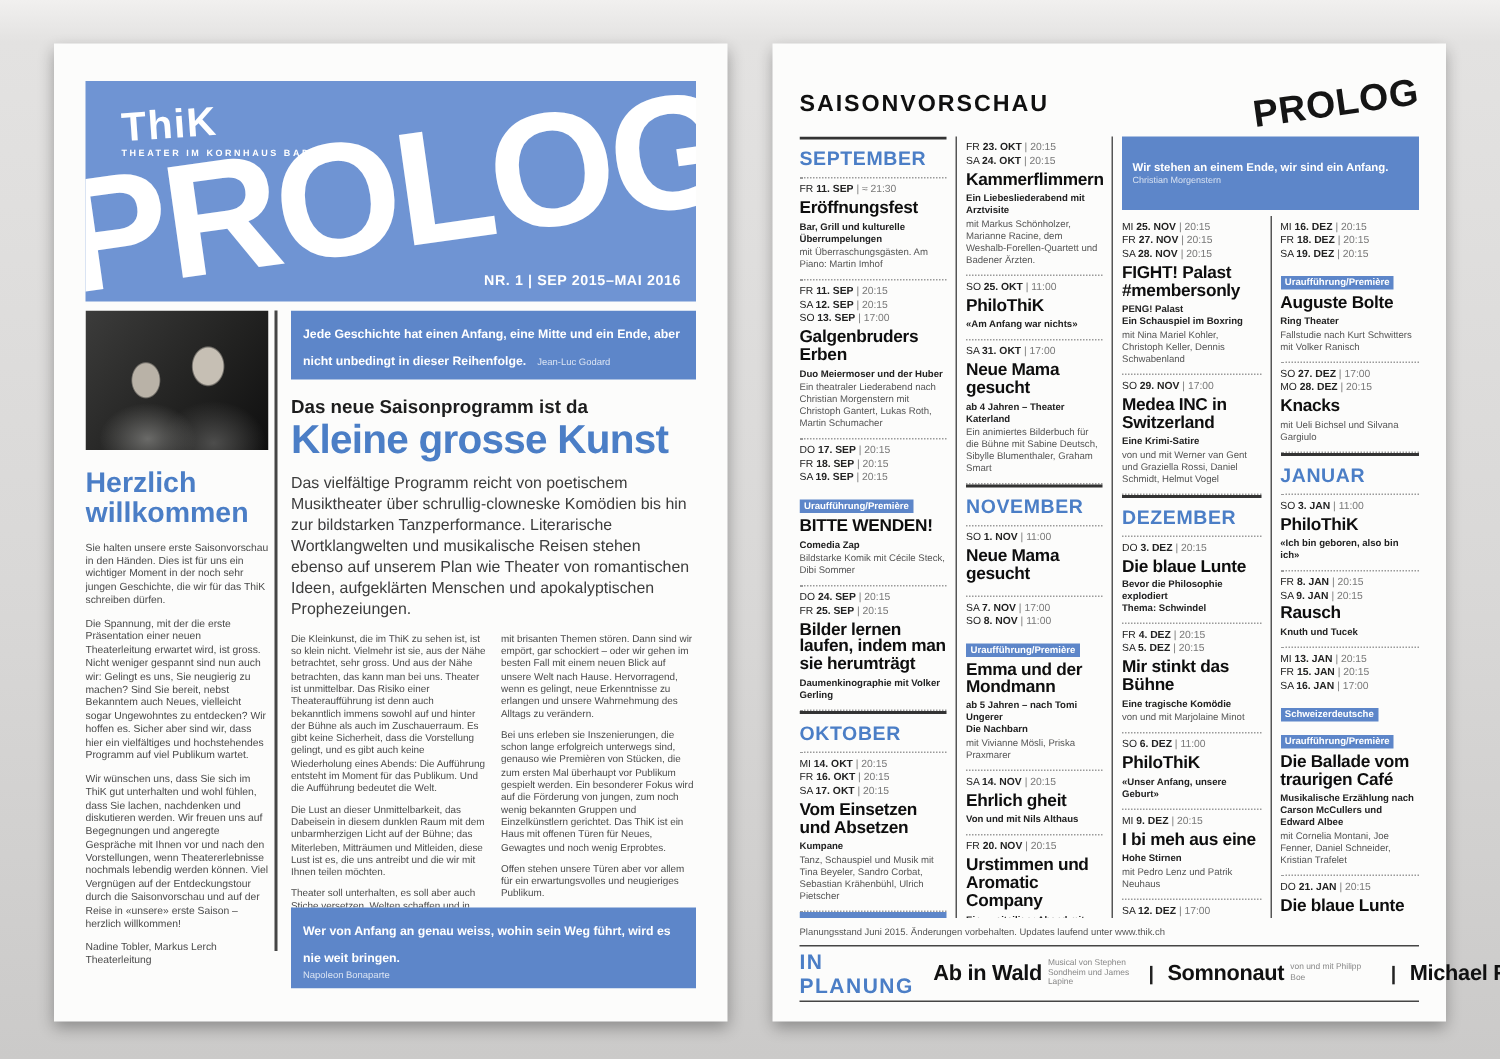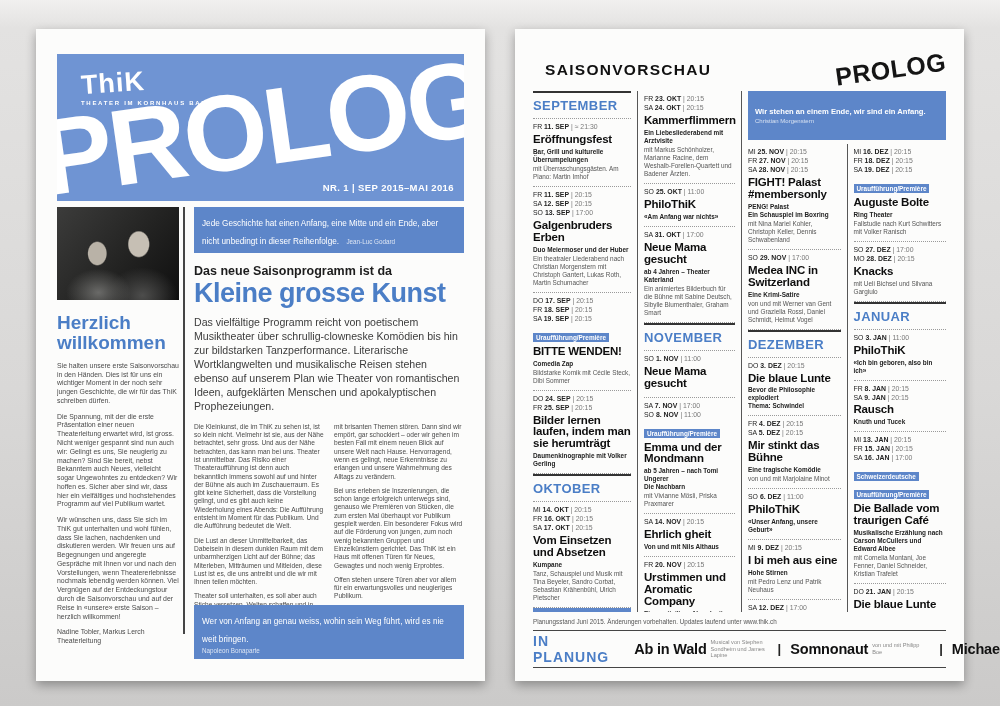--- a/index.html
+++ b/index.html
@@ -35,33 +35,33 @@
       radial-gradient(ellipse 50px 40px at 70% 95%, #4d4d4c 0%, rgba(0,0,0,0) 70%),
       linear-gradient(130deg,#3c3c3b 0%,#232322 55%,#0f0f0f 100%);}
   .welcome{color:var(--accent);font-weight:700;font-size:19px;line-height:1.05;margin:13px 0 9px;}
   .sidebar p{font-size:6.9px;line-height:1.27;color:#4a4a4a;margin:0 0 7px;}
   .signature{white-space:pre-line;}
   .divider-v{position:absolute;left:126px;top:0;height:427px;width:2px;background:#454545;}
 
   .main{position:absolute;left:137px;top:0;width:270px;height:100%;
         display:flex;flex-direction:column;overflow:hidden;}
   .qbar{background:var(--bar-blue);color:#fff;padding:5px 8px;}
-  .qtext{font-size:8.2px;font-weight:400;line-height:1.4;display:inline;}
+  .qtext{font-size:8.2px;font-weight:700;line-height:1.4;display:inline;}
   .qauthor-inline{font-size:6.3px;color:rgba(255,255,255,.78);font-weight:400;margin-left:3px;}
   .qauthor-block{font-size:6.3px;color:rgba(255,255,255,.78);font-weight:400;margin-top:1px;}
   .kicker{font-size:12.5px;font-weight:700;color:#1d1d1d;margin:11px 0 2px;}
   .title{font-size:27px;font-weight:700;color:var(--accent);margin:0 0 9px;line-height:1;letter-spacing:-.5px;}
   .lead{font-size:10.6px;line-height:1.32;color:#3c3c3c;margin:0 0 9px;}
   .bodycols{display:flex;gap:10px;flex:1;overflow:hidden;}
   .bcol{flex:1;}
   .bcol p{font-size:6.6px;line-height:1.26;color:#4a4a4a;margin:0 0 6px;}
   .qbar.bottom{margin-top:auto;}
 
   
-  .rp-title{position:absolute;left:30px;top:32px;font-size:15.5px;font-weight:700;letter-spacing:1.3px;color:#101010;}
+  .rp-title{position:absolute;left:18px;top:32px;font-size:15.5px;font-weight:700;letter-spacing:1.3px;color:#101010;}
   .masthead-right{position:absolute;right:18px;top:26px;font-size:25px;font-weight:800;color:#151515;
                   transform:rotate(-8deg);letter-spacing:.5px;}
   .schedule{position:absolute;left:18px;top:62px;width:413px;height:521px;display:flex;}
   .scol{display:flex;flex-direction:column;overflow:hidden;}
   .c1{width:104px;padding-right:6px;}
   .c2{width:104px;padding:0 6px;border-left:1px solid #565656;}
   .pairwrap{flex:1;display:flex;flex-direction:column;border-left:1px solid #565656;padding-left:6px;}
   .pair-cols{display:flex;flex:1;overflow:hidden;}
   .c3{flex:1;padding-right:6px;}
   .c4{flex:1;border-left:1px solid #565656;padding-left:6px;}
@@ -81,21 +81,21 @@
   .mini-quote{background:var(--bar-blue);color:#fff;padding:4px 6px;margin:6px 0 2px;}
   .mini-quote.push{margin-top:auto;margin-bottom:8px;}
   .mq-text{font-size:7.6px;font-weight:700;line-height:1.3;}
   .mq-author{font-size:6px;color:rgba(255,255,255,.75);margin-top:1px;}
   .pair-quote{background:var(--bar-blue);color:#fff;padding:16px 7px;margin-bottom:4px;}
 
   .footnote{position:absolute;left:18px;top:589px;font-size:6.3px;color:#555;}
   .fbar{position:absolute;left:18px;width:413px;top:601px;height:38px;
         border-top:1.5px solid #454545;border-bottom:1.5px solid #454545;
         display:flex;align-items:center;gap:9px;}
-  .fbar-label{font-size:14px;font-weight:700;color:var(--accent);letter-spacing:1px;margin-right:16px;}
+  .fbar-label{font-size:14px;font-weight:700;color:var(--accent);letter-spacing:1px;margin-right:4px;}
   .fitem{display:flex;align-items:center;gap:4px;}
   .fitem .ft{font-size:14.5px;font-weight:700;color:#111;letter-spacing:-.2px;white-space:nowrap;}
   .fitem .fn{font-size:5.6px;color:#888;width:58px;line-height:1.25;}
   .fsep{font-size:13px;font-weight:700;color:#222;}
 </style>
 </head>
 <body>
 
 <div class="page" id="page-left">
   <div class="lp-header">

